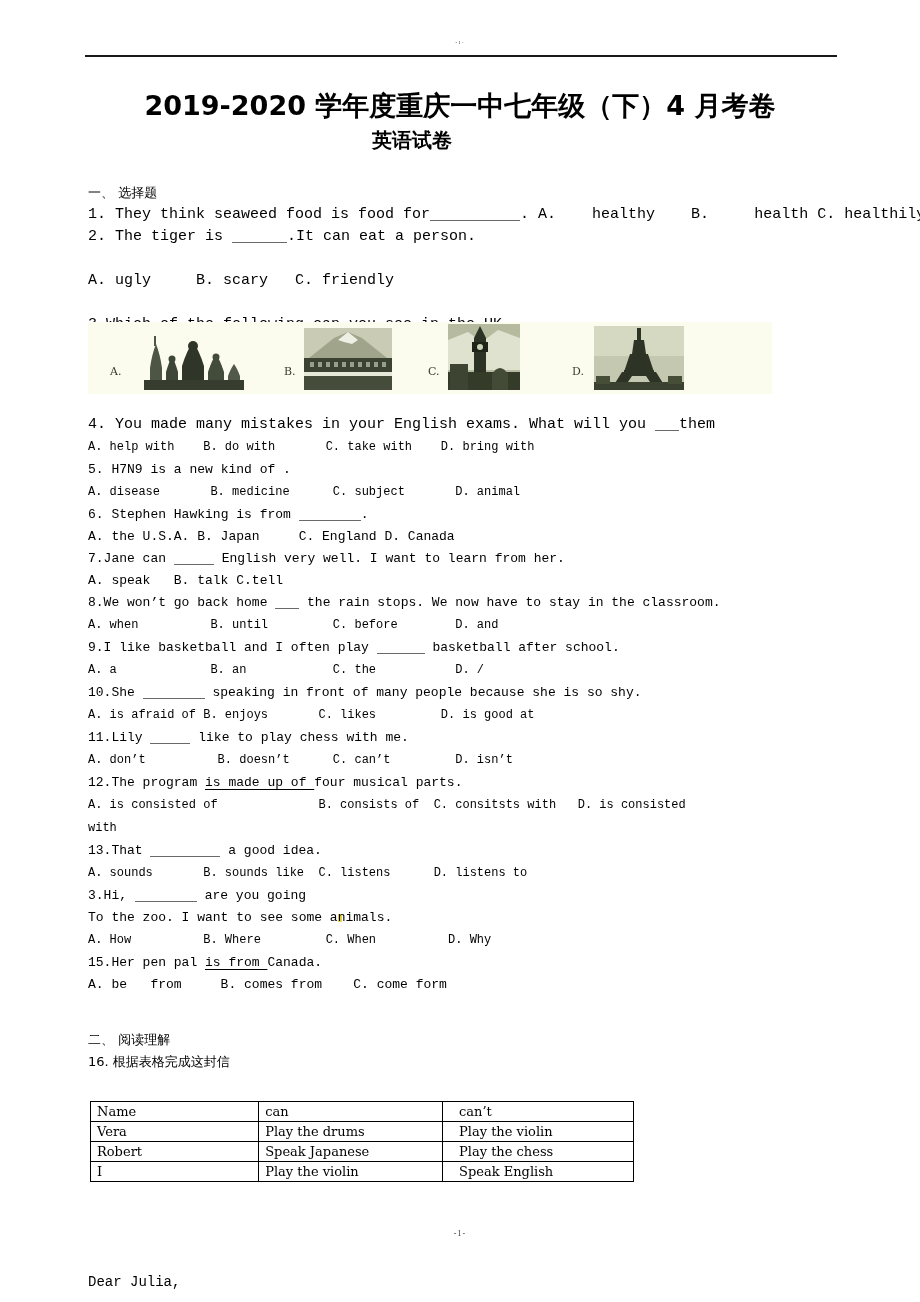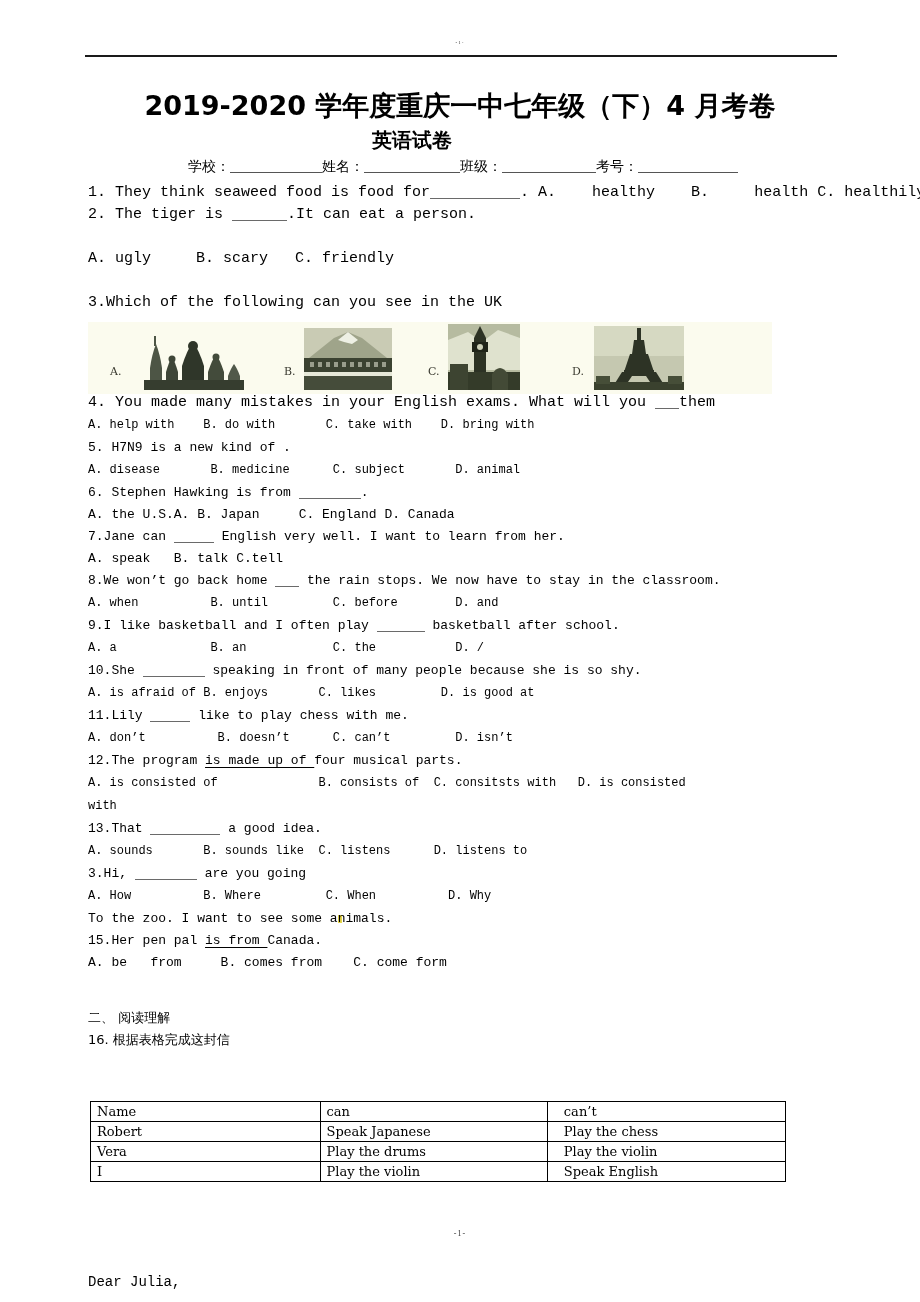--- a/index.html
+++ b/index.html
@@ -153,21 +153,21 @@
 
   
   .tbl-wrap {
     position: absolute;
     left: 90px;
     top: 1101px;
     width: 596px;
   }
   table.info {
     border-collapse: collapse;
-    width: 696px;
+    width: 544px;
     font-family: "DejaVu Serif", "Liberation Serif", serif;
     font-size: 13px;
   }
   table.info td {
     border: 1px solid #000;
     padding: 1px 6px;
     height: 17px;
     line-height: 17px;
     white-space: nowrap;
   }
@@ -206,24 +206,24 @@
 <body>
 
 <div class="page">
 
   <div class="hdr-mark">-1-</div>
   <div class="hdr-rule"></div>
 
   <div class="title-main cjk">2019-2020 学年度重庆一中七年级（下）4 月考卷</div>
   <div class="title-sub cjk">英语试卷</div>
 
-  <div class="idrow"><span class="cjk">学校：</span><span class="fld-line w92"></span><span class="cjk">姓名：</span><span class="fld-line w96"></span><span class="cjk">班级：</span><span class="fld-line w94"></span><span class="cjk">考号：</span><span class="fld-line w100"></span></div>
 
   <div class="doc">
 
+    <div class="ln s13 cjk">一、 选择题</div>
 
     <div class="ln s15"><span>1.</span> <span>They think seaweed food is food for</span><span class="blank b90"></span><span>. A.    healthy    B.     health C. healthily</span></div>
 
     <div class="ln s15"><span>2.</span> <span>The tiger is </span><span class="blank b55"></span><span>.It can eat a person.</span></div>
     <div class="gap"></div>
     <div class="ln s15">A. ugly     B. scary   C. friendly</div>
     <div class="gap"></div>
 
     <div class="ln s15"><span>3.</span><span>Which of the following can you see in the UK</span></div>
 
@@ -254,22 +254,22 @@
     <div class="ln s16">A. don’t          B. doesn’t      C. can’t         D. isn’t</div>
 
     <div class="ln s13"><span>12.</span><span>The program </span><span class="ul">is made up of </span><span>four musical parts.</span></div>
     <div class="ln s16">A. is consisted of              B. consists of  C. consitsts with   D. is consisted</div>
     <div class="ln s16">with</div>
 
     <div class="ln s13"><span>13.</span><span>That </span><span class="blank b70"></span><span> a good idea.</span></div>
     <div class="ln s16">A. sounds       B. sounds like  C. listens      D. listens to</div>
 
     <div class="ln s13"><span>3.</span><span>Hi, </span><span class="blank b62"></span><span> are you going</span></div>
+    <div class="ln s13"><span>To the zoo. I want to see some a</span><span class="hl-dot"></span><span>nimals.</span></div>
     <div class="ln s16">A. How          B. Where         C. When          D. Why</div>
-    <div class="ln s13"><span>To the zoo. I want to see some a</span><span class="hl-dot"></span><span>nimals.</span></div>
 
     <div class="ln s13"><span>15.</span><span>Her pen pal </span><span class="ul">is from </span><span>Canada.</span></div>
     <div class="ln s13">A. be   from     B. comes from    C. come form</div>
 
     <div class="gap"></div>
     <div class="gap-sm"></div>
 
     <div class="ln s13 cjk">二、 阅读理解</div>
     <div class="ln s13 cjk">16. 根据表格完成这封信</div>
   </div>
@@ -363,28 +363,28 @@
 
   <div class="tbl-wrap">
     <table class="info">
       <tbody>
         <tr>
           <td class="c1">Name</td>
           <td class="c2">can</td>
           <td class="c3">can’t</td>
         </tr>
         <tr>
+          <td class="c1">Vera</td>
+          <td class="c2">Play the drums</td>
+          <td class="c3">Play the violin</td>
+        </tr>
+        <tr>
           <td class="c1">Robert</td>
           <td class="c2">Speak Japanese</td>
           <td class="c3">Play the chess</td>
-        </tr>
-        <tr>
-          <td class="c1">Vera</td>
-          <td class="c2">Play the drums</td>
-          <td class="c3">Play the violin</td>
         </tr>
         <tr>
           <td class="c1">I</td>
           <td class="c2">Play the violin</td>
           <td class="c3">Speak English</td>
         </tr>
       </tbody>
     </table>
   </div>
 

